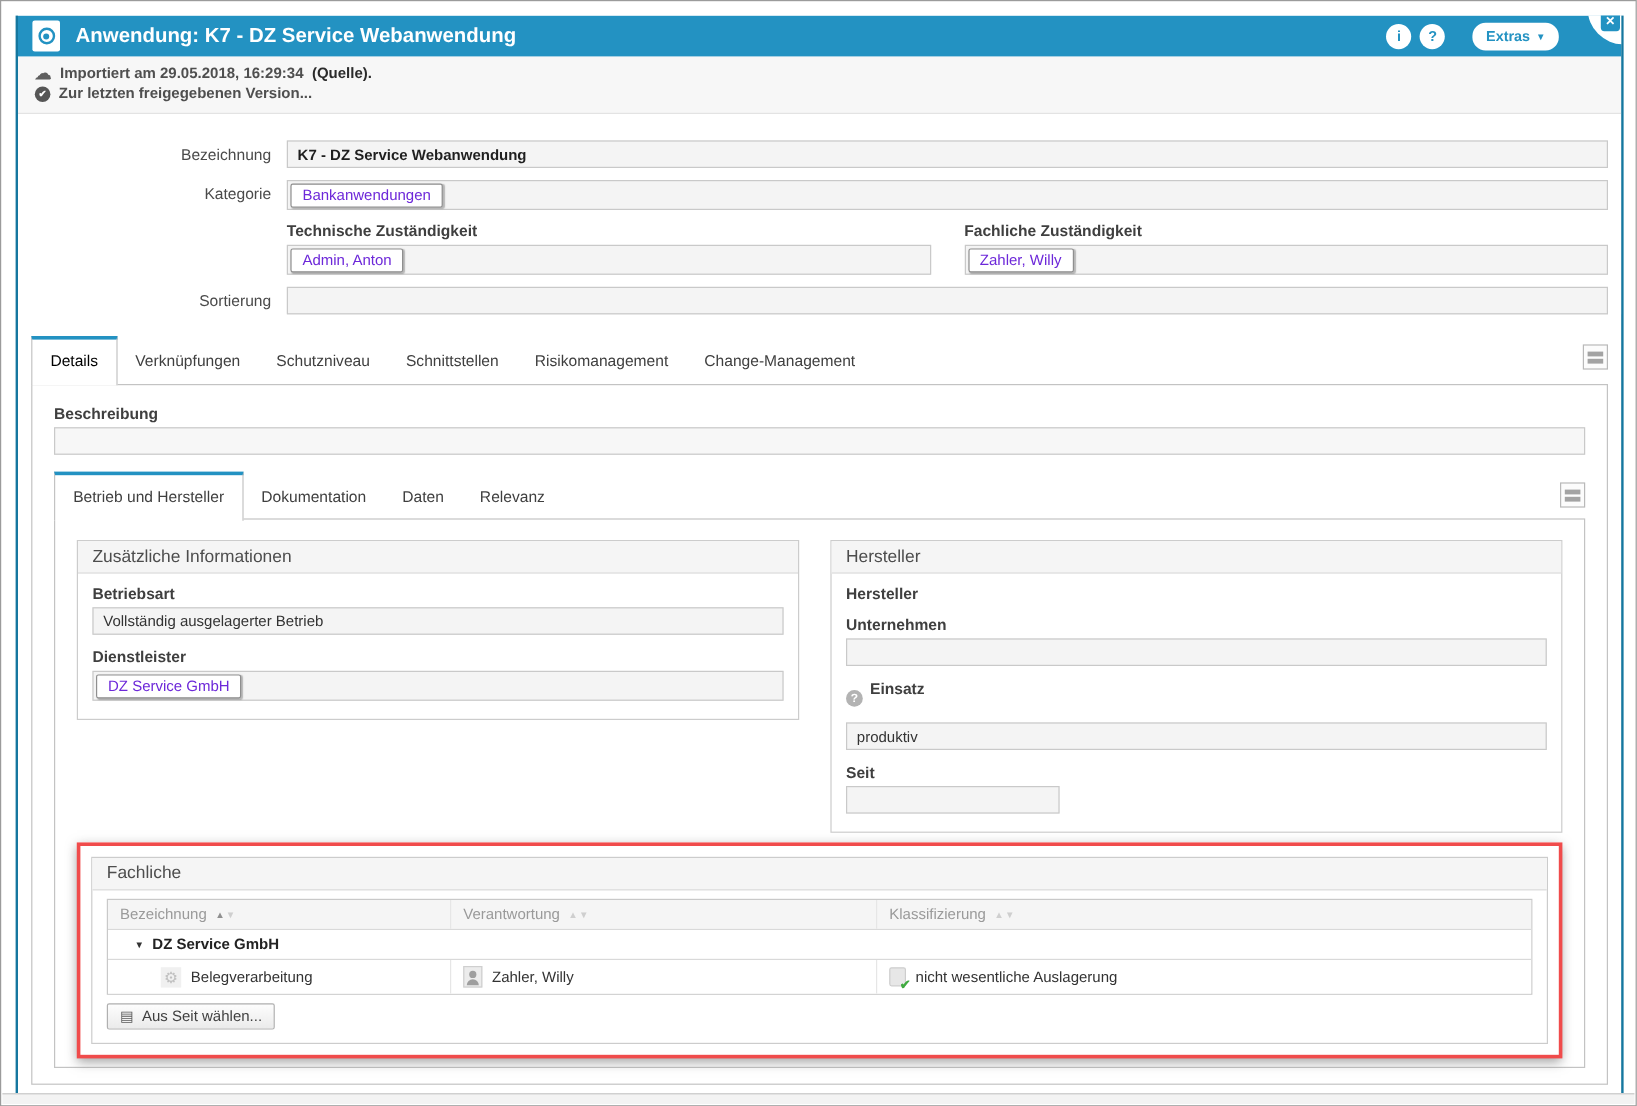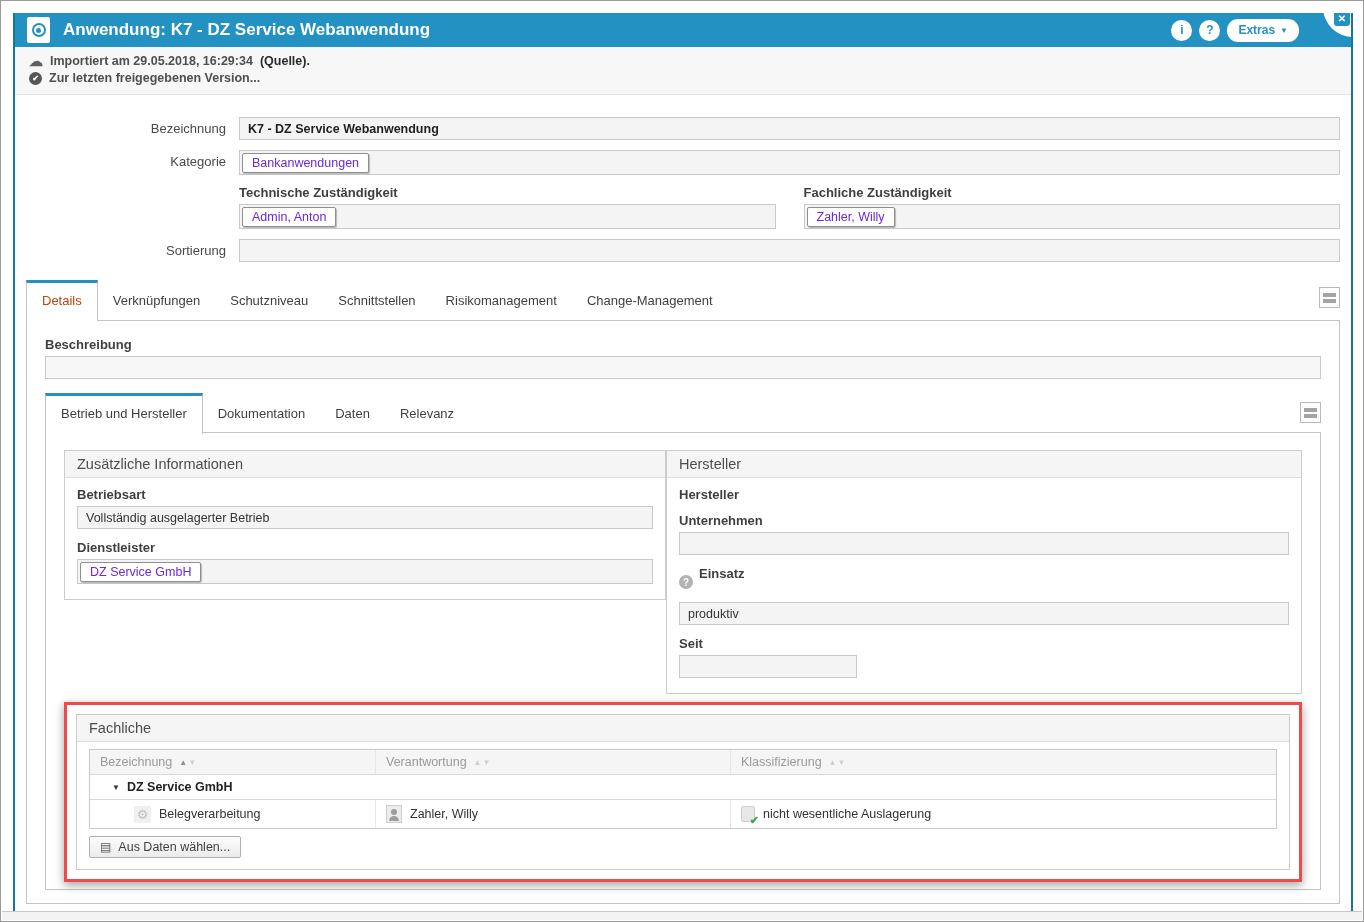--- a/index.html
+++ b/index.html
@@ -13,21 +13,21 @@
   
   .titlebar { position:relative; height:34px; background:#2392c2; display:flex; align-items:center; padding:0 12px; }
   .app-icon { width:23px; height:26px; background:#fff; border-radius:2px; display:flex; align-items:center; justify-content:center; margin-right:13px; }
   .app-icon .ring { width:14px; height:14px; border:2px solid #2392c2; border-radius:50%; display:flex; align-items:center; justify-content:center; }
   .app-icon .dot { width:5px; height:5px; background:#2392c2; border-radius:50%; }
   .title-text { color:#fff; font-weight:700; font-size:17px; }
   .tb-right { margin-left:auto; display:flex; align-items:center; gap:7px; padding-right:40px; }
   .circle-btn { width:21px; height:21px; border-radius:50%; background:#fff; color:#2392c2; font-weight:700; font-size:12px;
                 display:flex; align-items:center; justify-content:center; cursor:pointer; }
   .extras-btn { height:23px; border-radius:11px; background:#fff; color:#2392c2; font-weight:700; font-size:12px;
-                display:flex; align-items:center; gap:5px; padding:0 11px; cursor:pointer; }
+                display:flex; align-items:center; gap:5px; padding:0 11px; cursor:pointer;margin-left:16px; }
   .extras-btn .caret { font-size:8px; }
   .corner-notch { position:absolute; top:-6px; right:-2px; width:30px; height:30px; background:#fff; border-bottom-left-radius:100%; }
   .close-btn { position:absolute; top:-3px; right:1px; width:16px; height:16px; background:#2392c2; border-radius:3px;
                color:#fff; font-size:10px; font-weight:700; display:flex; align-items:center; justify-content:center; cursor:pointer; }
 
   
   .import-strip { background:#f7f7f7; border-bottom:1px solid #e3e3e3; padding:6px 14px 7px; }
   .imp-line { display:flex; align-items:center; gap:7px; font-weight:700; font-size:12.5px; color:#4f4f4f; line-height:17px; }
   .cloud-glyph { color:#5f5f5f; font-size:14px; }
   .vcheck { width:13px; height:13px; border-radius:50%; background:#565656; color:#fff; font-size:8px; display:flex; align-items:center; justify-content:center; }
@@ -45,34 +45,34 @@
   .chip { background:#fff; border:1px solid #8f8f8f; border-radius:2px; box-shadow:1px 1px 1px rgba(0,0,0,0.25);
           padding:2px 9px; font-size:12.5px; color:#6d28d9; cursor:pointer; white-space:nowrap; }
   .two-col { flex:1; display:flex; gap:28px; margin-right:11px; }
   .two-col .col { flex:1; }
   .flabel { font-weight:700; font-size:13px; color:#3f3f3f; margin-bottom:4px; }
 
   
   .tabs { display:flex; align-items:flex-end; margin:18px 11px 0; position:relative; }
   .tab { padding:12px 15px; font-size:13px; color:#3f3f3f; cursor:pointer; }
   .tab.active { border:1px solid #c3c3c3; border-top:3px solid #2392c2; border-bottom:none; background:#fff;
-                padding:10px 15px 13px; color:#c2410c; margin-bottom:-1px; position:relative; z-index:2; }
+                padding:10px 15px 13px; color:#000000; margin-bottom:-1px; position:relative; z-index:2; }
   .panel-toggle { margin-left:auto; margin-bottom:12px; width:21px; height:21px; border:1px solid #b9b9b9; background:#fcfcfc;
                   display:flex; flex-direction:column; gap:2px; align-items:center; justify-content:center; cursor:pointer; }
   .panel-toggle .bar { width:13px; height:4px; background:#a3a3a3; }
 
   .pane { margin:0 11px; border:1px solid #c3c3c3; background:#fff; padding:16px 18px 13px; }
 
   .subtabs { display:flex; align-items:flex-end; margin-top:14px; position:relative; }
   .subtabs .tab.active { color:#3f3f3f; }
   .subtabs .panel-toggle { margin-bottom:10px; }
   .subpane { border:1px solid #c3c3c3; margin-top:-1px; padding:17px 18px 7px; }
 
   
-  .columns { display:flex; align-items:flex-start; }
+  .columns { display:flex; gap:26px; align-items:flex-start; }
   .panelbox { border:1px solid #ccc; background:#fff; }
   .panelbox.leftcol { width:602px; flex:none; }
   .panelbox.rightcol { flex:1; }
   .panel-header { background:#f5f5f5; border-bottom:1px solid #ddd; padding:5px 12px; font-size:14.5px; color:#4d4d4d; }
   .panel-body { padding:9px 12px 11px; }
   .fgroup { margin-bottom:11px; }
   .fgroup:last-child { margin-bottom:4px; }
   .einsatz-label { display:flex; align-items:center; gap:6px; margin-bottom:4px; }
   .q-icon { width:14px; height:14px; border-radius:50%; background:#b3b3b3; color:#fff; font-size:10px; font-weight:700;
             display:flex; align-items:center; justify-content:center; cursor:pointer; }
@@ -331,21 +331,21 @@
                   <div class="lt-cell c3">
                     <span class="class-ic">
                         <span class="chk">✔</span>
                       </span>
                     <span>nicht wesentliche Auslagerung</span>
                   </div>
                 </div>
               </div>
               <div class="choose-btn">
                 <span class="list-ic">▤</span>
-                <span>Aus Daten wählen...</span>
+                <span>Aus Seit wählen...</span>
               </div>
             </div>
           </div>
         </div>
 
       </div>
     </div>
   </div>
 
   <div class="bottom-strip"></div>

